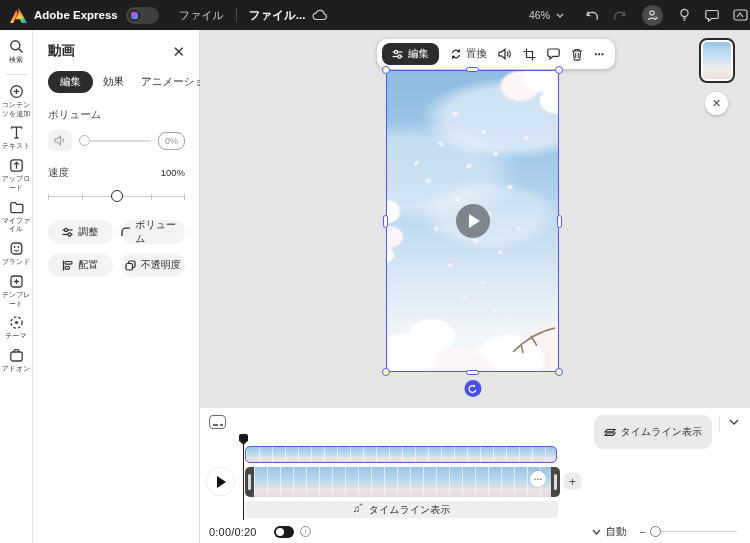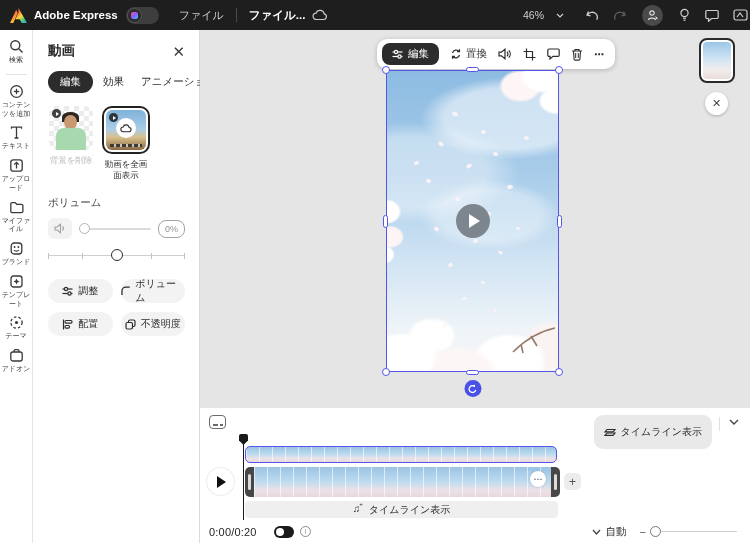--- a/index.html
+++ b/index.html
@@ -15,21 +15,21 @@
   .beta-toggle { width:33px; height:17px; background:#3e3e3e; border-radius:9px; margin-left:8px; position:relative; flex:0 0 auto; }
   .beta-toggle .dot { position:absolute; left:1px; top:1px; width:15px; height:15px; border-radius:50%;
     background:#2b2b2b; border:1px solid #555; display:flex; align-items:center; justify-content:center; }
   .beta-toggle .dot span { width:7px; height:7px; border-radius:2px;
     background:linear-gradient(135deg,#ff4fa0,#8a5cff,#37c5ff); }
   .file-menu { font-size:11px; margin-left:20px; color:#cfcfcf;text-align:right; }
   .tb-div { width:1px; height:14px; background:#4a4a4a; margin:0 12px; }
   .doc-title { font-size:11.5px; font-weight:bold; color:#fff; white-space:nowrap; }
   .cloud-ic { margin-left:7px; }
   .tb-spacer { flex:1; }
-  .zoom-ctl { display:flex; align-items:center; gap:12px; font-size:10.5px; color:#cfcfcf; margin-right:14px; }
+  .zoom-ctl { display:flex; align-items:center; gap:6px; font-size:10.5px; color:#cfcfcf; margin-right:14px; }
   .tb-ic { margin:0 7px; display:flex; align-items:center; }
   .tb-ic.dim { opacity:.35; }
   .avatar { width:21px; height:21px; border-radius:50%; background:#4a4a4a; display:flex; align-items:center; justify-content:center; margin:0 8px; }
   .share-cut { margin-right:-9px; }
 
   
   .rail { position:absolute; left:0; top:30px; width:33px; height:513px; background:#fff;
     border-right:1px solid #e4e4e4; display:flex; flex-direction:column; align-items:center; padding-top:9px; }
   .rail-item { display:flex; flex-direction:column; align-items:center; margin-bottom:7px; width:33px; cursor:pointer; }
   .rail-item .cap { font-size:7px; color:#3a3a3a; text-align:center; line-height:1.25; margin-top:2px; }
@@ -334,65 +334,40 @@
   <div class="panel">
     <div class="panel-head">
       <span class="panel-title">動画</span>
       <span class="panel-close">✕</span>
     </div>
     <div class="tabs">
       <span class="tab active">編集</span>
       <span class="tab">効果</span>
       <span class="tab">アニメーション</span>
     </div>
-    <div class="thumbs">
-      <div class="thumb-col">
-        <div class="thumb1">
-          <div class="person-hair"></div>
-          <div class="person-head"></div>
-          <div class="person-body"></div>
-          <div class="play-badge">
-              <i></i>
-            </div>
-        </div>
-        <span class="thumb-cap dis">背景を削除</span>
-      </div>
-      <div class="thumb-col">
-        <div class="thumb2-outer">
-          <div class="thumb2">
-            <div class="play-badge">
-                <i></i>
-              </div>
-            <div class="cloudbtn">
-              <svg width="12" height="9" viewBox="0 0 12 9">
-                  <path d="M3.4 7.8 a2.4 2.4 0 0 1 -0.3 -4.8 a3.1 3.1 0 0 1 6 0.5 a2.1 2.1 0 0 1 -0.3 4.3 Z" fill="none" stroke="#2c2c2c" stroke-width="1.1"></path>
-                </svg>
-            </div>
-            <div class="strip"></div>
-          </div>
-        </div>
-        <span class="thumb-cap">動画を全画面表示</span>
-      </div>
-    </div>
 
     <div class="sec-label">ボリューム</div>
     <div class="vol-row">
       <div class="spk-btn">
         <svg width="13" height="11" viewBox="0 0 13 11">
             <path d="M1 4 h2.2 L6.5 1.2 v8.6 L3.2 7 H1 Z" fill="none" stroke="#a0a0a0" stroke-width="1.1"></path>
             <path d="M8.5 3.5 a2.6 2.6 0 0 1 0 4" fill="none" stroke="#a0a0a0" stroke-width="1.1"></path>
           </svg>
       </div>
       <div class="vslider">
         <div class="trk"></div>
           <div class="knob"></div>
       </div>
       <div class="val-box">0%</div>
     </div>
 
+    <div class="speed-row">
+      <span class="sec-label" style="margin-top:0">速度</span>
+      <span class="speed-val">100%</span>
+    </div>
     <div class="sslider">
       <div class="trk"></div>
       <div class="tick" style="left:0%"></div>
         <div class="tick" style="left:25%"></div>
         <div class="tick" style="left:50%"></div>
         <div class="tick" style="left:75%"></div>
         <div class="tick" style="left:99.5%"></div>
       <div class="knob"></div>
     </div>
 

